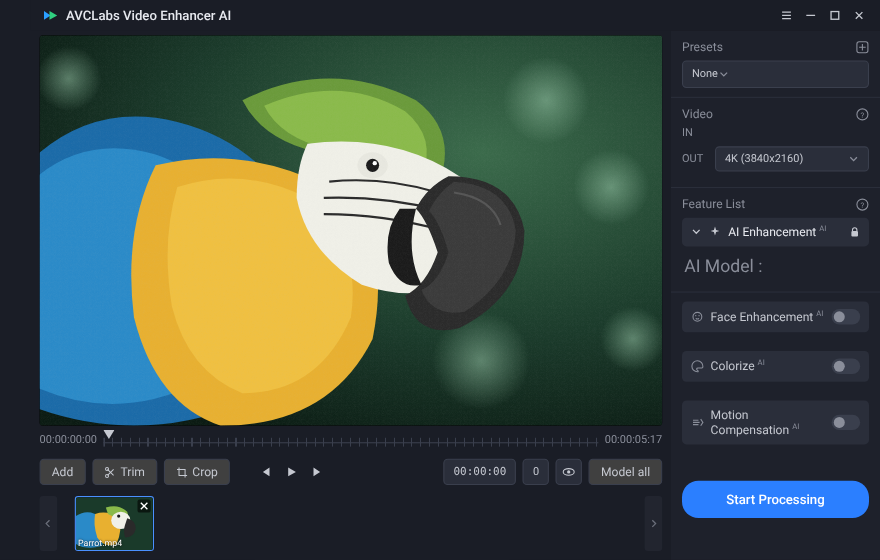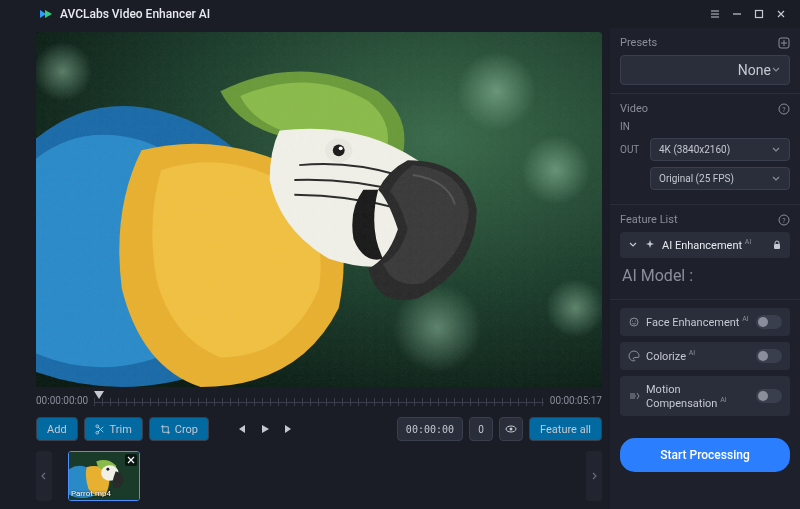--- a/index.html
+++ b/index.html
@@ -21,21 +21,21 @@
   .preview svg { width: 100%; height: 100%; display: block; }
 
   .timeline { display: flex; align-items: flex-start; gap: 6px; margin-top: 8px; font-size: 10px; color: #8a8e9a; }
   .timeline .track { flex: 1; height: 14px; position: relative; }
   .timeline .track::before { content: ""; position: absolute; left: 0; right: 0; top: 50%; height: 1px; background: #3a3f4d; }
   .timeline .ticks { position: absolute; left: 0; right: 0; top: 3px; bottom: 3px; background: repeating-linear-gradient(to right, #3a3f4d 0, #3a3f4d 1px, transparent 1px, transparent 8px); }
   .playhead { position: absolute; left: 0; top: -4px; }
   .playhead svg { width: 10px; height: 10px; }
 
   .controls { display: flex; align-items: center; gap: 6px; margin-top: 8px; }
-  .btn { background: #0369a1; border: 1px solid #3a3f4d; color: #c5c8d0; border-radius: 4px; padding: 4px 10px; font-size: 11px; display: flex; align-items: center; gap: 4px; cursor: pointer; height: 24px; }
+  .btn { background: #404040; border: 1px solid #3a3f4d; color: #c5c8d0; border-radius: 4px; padding: 4px 10px; font-size: 11px; display: flex; align-items: center; gap: 4px; cursor: pointer; height: 24px; }
   .btn svg { width: 11px; height: 11px; }
   .controls .spacer { flex: 1; }
   .playctl { display: flex; gap: 12px; align-items: center; margin: 0 20px; }
   .playctl span { cursor: pointer; display: flex; }
   .playctl svg { width: 12px; height: 12px; }
   .timebox { background: #2a2e3a; border: 1px solid #3a3f4d; border-radius: 4px; padding: 4px 8px; font-size: 10px; font-family: monospace; height: 24px; display: flex; align-items: center; }
   .countbox { background: #2a2e3a; border: 1px solid #3a3f4d; border-radius: 4px; width: 24px; height: 24px; display: flex; align-items: center; justify-content: center; font-size: 10px; }
   .iconbtn { background: #2a2e3a; border: 1px solid #3a3f4d; border-radius: 4px; width: 24px; height: 24px; display: flex; align-items: center; justify-content: center; cursor: pointer; }
   .iconbtn svg { width: 12px; height: 12px; }
 
@@ -48,39 +48,39 @@
   .thumb .close { position: absolute; right: 2px; top: 2px; width: 12px; height: 12px; background: rgba(0,0,0,0.6); border-radius: 2px; display: flex; align-items: center; justify-content: center; cursor: pointer; }
   .thumb .close svg { width: 8px; height: 8px; }
   .thumb .name { position: absolute; left: 2px; bottom: 2px; font-size: 8px; color: #fff; text-shadow: 0 0 2px #000; }
 
   .sidebar { width: 190px; background: #1e212b; display: flex; flex-direction: column; overflow-y: auto; }
   .sidebar::-webkit-scrollbar { width: 0; }
   .section { border-bottom: 1px solid #2a2e3a; padding: 8px 10px; }
   .section-hd { display: flex; align-items: center; justify-content: space-between; color: #8a8e9a; font-size: 11px; margin-bottom: 6px; }
   .section-hd .iconr { cursor: pointer; display: flex; }
   .section-hd .iconr svg { width: 12px; height: 12px; }
-  .select { background: #2a2e3a; border: 1px solid #3a3f4d; border-radius: 4px; padding: 6px 8px; display: flex; align-items: center; justify-content: flex-end; cursor: pointer; font-size: 14px; color: #c5c8d0; }
+  .select { background: #2a2e3a; border: 1px solid #3a3f4d; border-radius: 4px; padding: 6px 8px; display: flex; align-items: center; justify-content: flex-start; cursor: pointer; font-size: 10px; color: #c5c8d0; }
   .select svg { width: 10px; height: 10px; }
   .row { display: flex; align-items: center; gap: 6px; margin-bottom: 6px; }
   .row .lbl { width: 24px; color: #8a8e9a; font-size: 10px; }
   .row .val { flex: 1; background: #2a2e3a; border: 1px solid #3a3f4d; border-radius: 4px; padding: 5px 8px; font-size: 10px; display: flex; align-items: center; justify-content: space-between; }
   .row .val.static { justify-content: flex-start; color: #c5c8d0; }
   .row .val svg { width: 10px; height: 10px; }
 
   .feat-hd { display: flex; align-items: center; gap: 6px; background: #2a2e3a; border-radius: 4px; padding: 6px 8px; cursor: pointer; }
   .feat-hd svg.chev { width: 10px; height: 10px; }
   .feat-hd svg.fi { width: 12px; height: 12px; }
   .feat-hd .ftitle { flex: 1; font-size: 11px; color: #e8eaf0; }
   .feat-hd .sup { font-size: 7px; vertical-align: super; color: #8a8e9a; }
   .feat-hd .lock { display: flex; }
   .feat-hd .lock svg { width: 10px; height: 10px; }
   .feat-body { padding: 8px 2px 2px 2px; }
   .feat-body .albl { font-size: 16px; color: #8a8e9a; margin-bottom: 4px; }
 
-  .toggle-row { display: flex; align-items: center; gap: 6px; background: #2a2e3a; border-radius: 4px; padding: 7px 8px; margin-bottom: 6px; }
+  .toggle-row { display: flex; align-items: center; gap: 6px; background: #2a2e3a; border-radius: 4px; padding: 7px 8px; margin-bottom: 17px; }
   .toggle-row svg.fi { width: 12px; height: 12px; }
   .toggle-row .ftitle { flex: 1; font-size: 11px; color: #c5c8d0; }
   .toggle-row .sup { font-size: 7px; vertical-align: super; color: #8a8e9a; }
   .toggle { width: 26px; height: 14px; background: #3a3f4d; border-radius: 7px; position: relative; cursor: pointer; }
   .toggle::after { content: ""; position: absolute; width: 10px; height: 10px; background: #8a8e9a; border-radius: 50%; top: 2px; left: 2px; }
 
   .startbtn { margin: 8px 10px; background: #2b7fff; color: #fff; border: none; border-radius: 15px; padding: 10px; font-size: 12px; font-weight: 500; cursor: pointer; }
 </style>
 </head>
 <body>
@@ -223,21 +223,21 @@
         <div class="spacer"></div>
         <div class="timebox">00:00:00</div>
         <div class="countbox">0</div>
         <div class="iconbtn">
             <svg viewBox="0 0 12 12">
               <ellipse cx="6" cy="6" rx="5" ry="3" fill="none" stroke="#c5c8d0"></ellipse>
               <circle cx="6" cy="6" r="1.5" fill="#c5c8d0"></circle>
             </svg>
           </div>
         <button class="btn">
-            <span>Feature all</span>
+            <span>Model all</span>
           </button>
       </div>
 
       <div class="thumbstrip">
         <div class="nav">
             <svg viewBox="0 0 8 8">
               <path d="M5 1L2 4l3 3" stroke="#6a6e7a" stroke-width="1.2" fill="none"></path>
             </svg>
           </div>
         <div class="strip">
@@ -303,29 +303,20 @@
         </div>
         <div class="row">
           <span class="lbl">OUT</span>
           <div class="val">
             <span>4K (3840x2160)</span>
             <svg viewBox="0 0 10 10">
                 <path d="M2 3l3 3 3-3" stroke="#8a8e9a" fill="none" stroke-width="1.2"></path>
               </svg>
           </div>
         </div>
-        <div class="row">
-          <span class="lbl"></span>
-          <div class="val">
-            <span>Original (25 FPS)</span>
-            <svg viewBox="0 0 10 10">
-                <path d="M2 3l3 3 3-3" stroke="#8a8e9a" fill="none" stroke-width="1.2"></path>
-              </svg>
-          </div>
-        </div>
       </div>
 
       <div class="section">
         <div class="section-hd">
           <span>Feature List</span>
           <span class="iconr">
               <svg viewBox="0 0 12 12">
                 <circle cx="6" cy="6" r="5" fill="none" stroke="#8a8e9a"></circle>
                 <text x="6" y="9" text-anchor="middle" font-size="7" fill="#8a8e9a">?</text>
               </svg>

